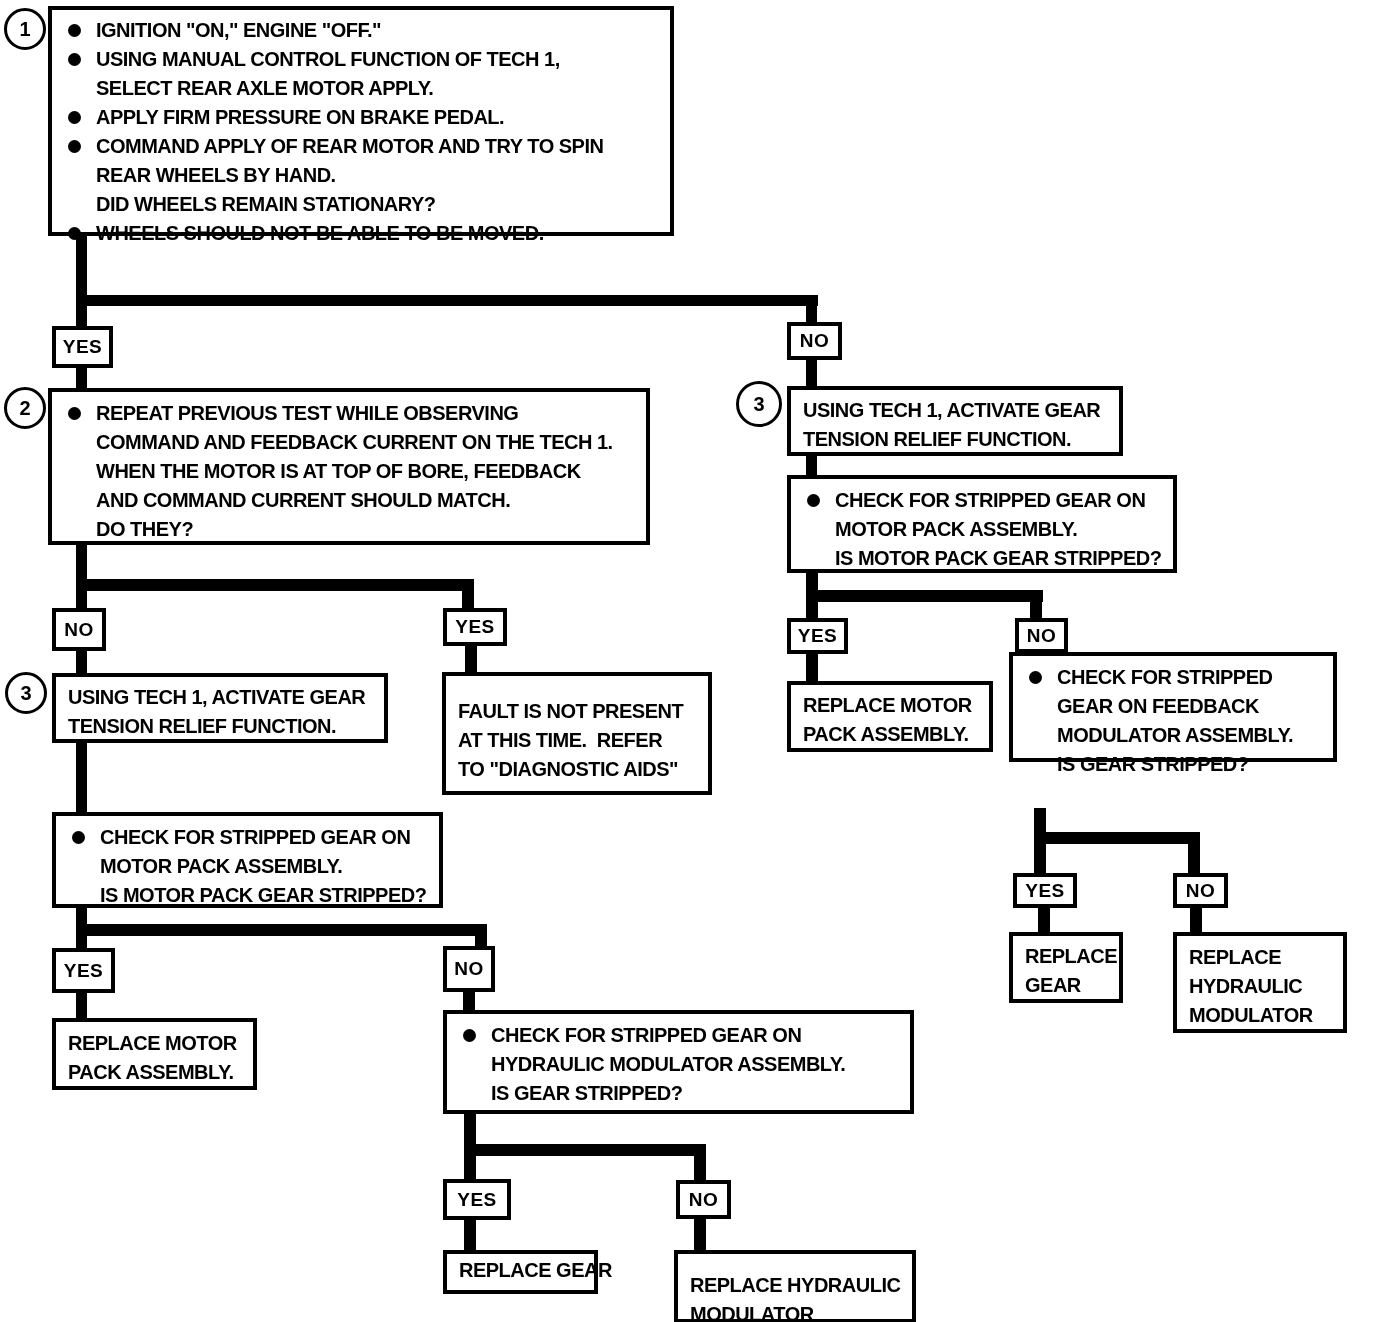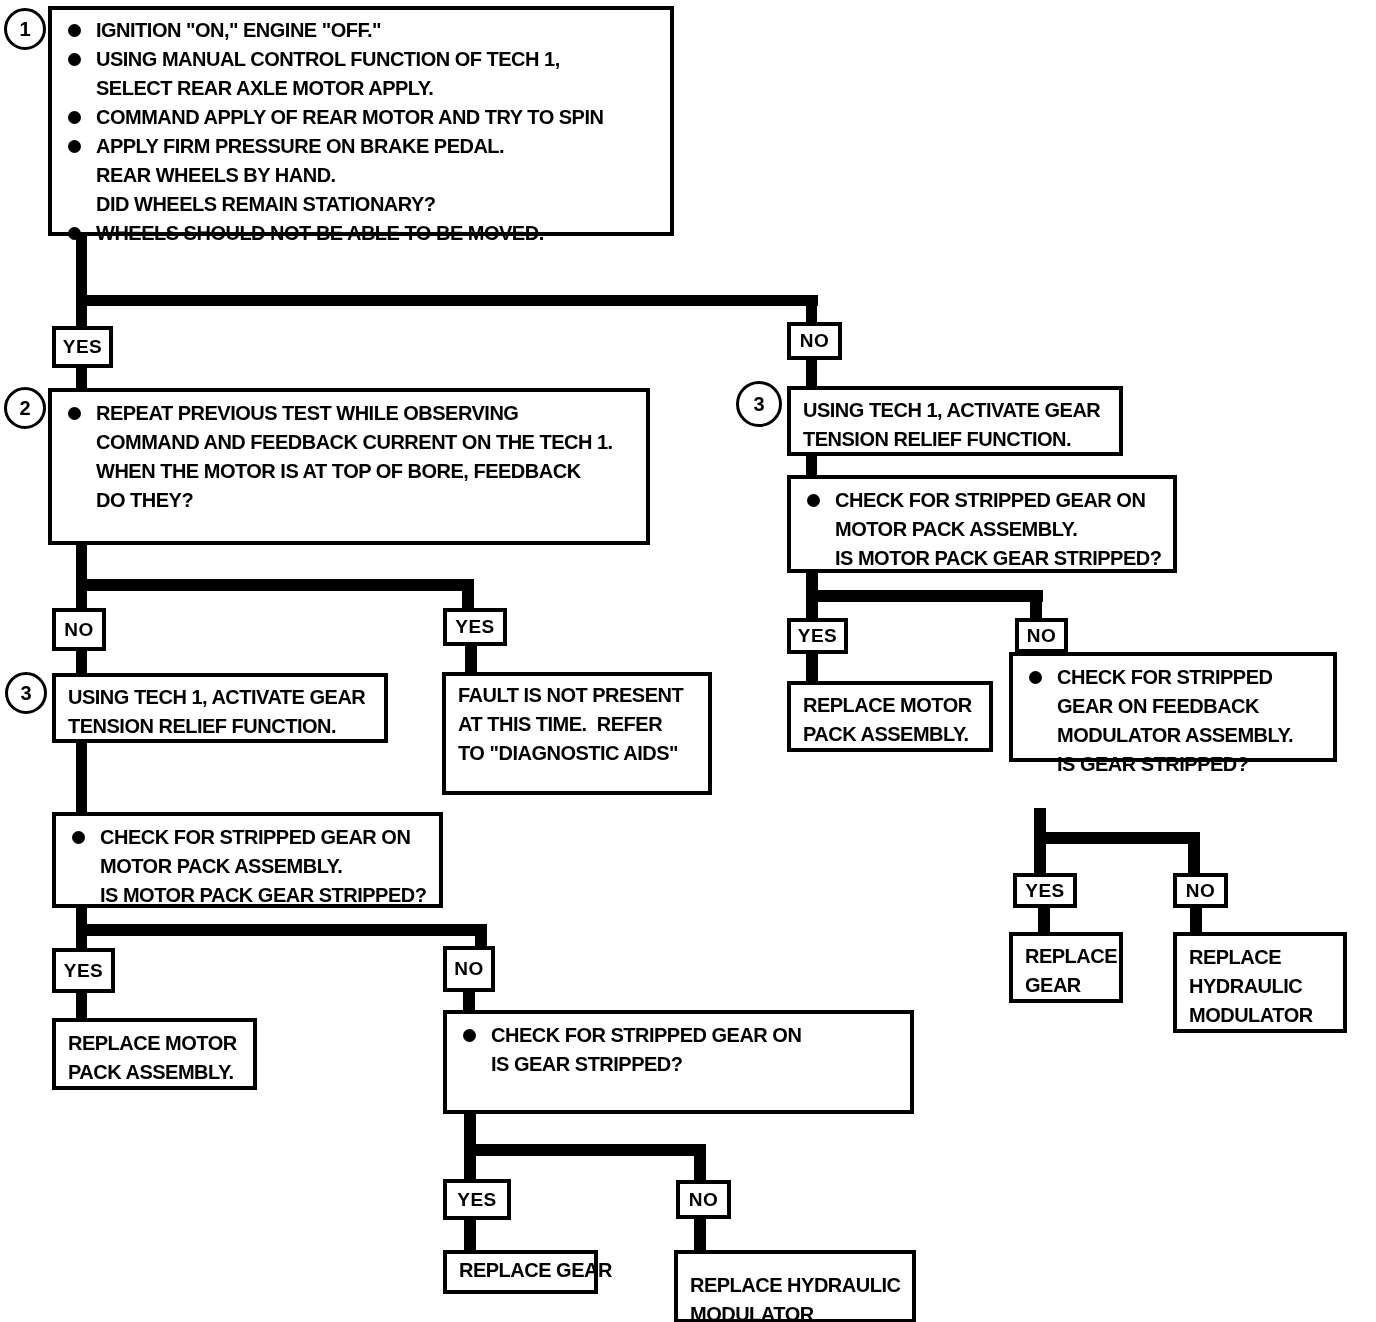--- a/index.html
+++ b/index.html
@@ -93,27 +93,27 @@
         <span class="txt">USING MANUAL CONTROL FUNCTION OF TECH 1,</span>
       </div>
     <div class="row">
         <span class="gut"></span>
         <span class="txt">SELECT REAR AXLE MOTOR APPLY.</span>
       </div>
     <div class="row">
         <span class="gut">
           <span class="dot"></span>
         </span>
+        <span class="txt">APPLY FIRM PRESSURE ON BRAKE PEDAL.</span>
+      </div>
+    <div class="row">
+        <span class="gut">
+          <span class="dot"></span>
+        </span>
         <span class="txt">COMMAND APPLY OF REAR MOTOR AND TRY TO SPIN</span>
-      </div>
-    <div class="row">
-        <span class="gut">
-          <span class="dot"></span>
-        </span>
-        <span class="txt">APPLY FIRM PRESSURE ON BRAKE PEDAL.</span>
       </div>
     <div class="row">
         <span class="gut"></span>
         <span class="txt">REAR WHEELS BY HAND.</span>
       </div>
     <div class="row">
         <span class="gut"></span>
         <span class="txt">DID WHEELS REMAIN STATIONARY?</span>
       </div>
     <div class="row">
@@ -137,37 +137,41 @@
     <div class="row">
         <span class="gut"></span>
         <span class="txt">COMMAND AND FEEDBACK CURRENT ON THE TECH 1.</span>
       </div>
     <div class="row">
         <span class="gut"></span>
         <span class="txt">WHEN THE MOTOR IS AT TOP OF BORE, FEEDBACK</span>
       </div>
     <div class="row">
         <span class="gut"></span>
+        <span class="txt">AND COMMAND CURRENT SHOULD MATCH.</span>
+      </div>
+    <div class="row">
+        <span class="gut"></span>
         <span class="txt">DO THEY?</span>
       </div>
   </div>
 
   <div class="tag" style="left:52px;top:608px;width:54px;height:43px">NO</div>
   <div class="tag" style="left:443px;top:608px;width:64px;height:38px">YES</div>
 
   <div class="box" style="left:52px;top:673px;width:336px;height:70px;padding-top:6px">
     <div class="row">
         <span class="txt">USING TECH 1, ACTIVATE GEAR</span>
       </div>
     <div class="row">
         <span class="txt">TENSION RELIEF FUNCTION.</span>
       </div>
   </div>
 
-  <div class="box" style="left:442px;top:672px;width:270px;height:123px;padding-top:5px">
+  <div class="box" style="left:442px;top:672px;width:270px;height:123px;padding-top:21px">
     <div class="row">
         <span class="txt">FAULT IS NOT PRESENT</span>
       </div>
     <div class="row">
         <span class="txt">AT THIS TIME.  REFER</span>
       </div>
     <div class="row">
         <span class="txt">TO "DIAGNOSTIC AIDS"</span>
       </div>
   </div>
@@ -203,20 +207,24 @@
 
   <div class="box" style="left:443px;top:1010px;width:471px;height:104px">
     <div class="row">
         <span class="gut">
           <span class="dot"></span>
         </span>
         <span class="txt">CHECK FOR STRIPPED GEAR ON</span>
       </div>
     <div class="row">
         <span class="gut"></span>
+        <span class="txt">HYDRAULIC MODULATOR ASSEMBLY.</span>
+      </div>
+    <div class="row">
+        <span class="gut"></span>
         <span class="txt">IS GEAR STRIPPED?</span>
       </div>
   </div>
 
   <div class="tag" style="left:443px;top:1179px;width:68px;height:41px">YES</div>
   <div class="tag" style="left:676px;top:1180px;width:55px;height:39px">NO</div>
 
   <div class="box" style="left:443px;top:1250px;width:155px;height:44px;padding-top:2px">
     <div class="row">
         <span class="txt">REPLACE GEAR</span>

